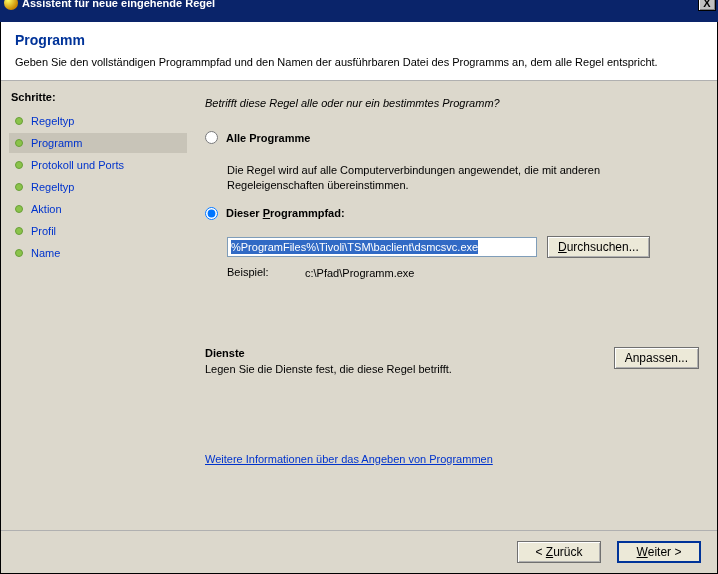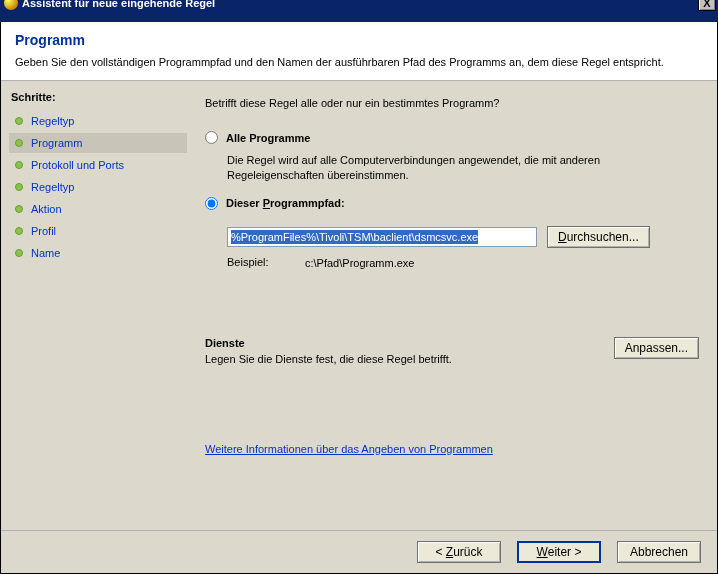--- a/index.html
+++ b/index.html
@@ -95,28 +95,28 @@
 }
 .steps-list li span.lbl { color: #0033cc; text-align: center; }
 .content {
   flex: 1;
   background: #dcd8cc;
   padding: 16px 18px 0 18px;
   position: relative;
   display: flex;
   flex-direction: column;
 }
-.q { margin-bottom: 22px; }
+.q { margin-bottom: 22px; font-style: italic; }
 .option-block { margin-bottom: 14px; }
 .option-line { display: flex; align-items: center; }
 .option-line input[type=radio] { margin-right: 8px; }
 .option-line .bold { font-weight: bold; }
 .option-desc {
   margin-left: 22px;
-  margin-top: 9px;
+  margin-top: 19px;
   line-height: 1.35;
   max-width: 420px;
 }
 .path-row {
   margin-left: 22px;
   margin-top: 16px;
   display: flex;
   align-items: center;
   gap: 10px;
 }
@@ -187,21 +187,21 @@
 
 <div class="titlebar">
   <div class="tb-icon"></div>
   <div class="title">Assistent für neue eingehende Regel</div>
   <div class="close">X</div>
 </div>
 
 <div class="window-body">
   <div class="header">
     <h1>Programm</h1>
-    <div class="subtitle">Geben Sie den vollständigen Programmpfad und den Namen der ausführbaren Pfad des Programms an, dem diese Regel entspricht.</div>
+    <div class="subtitle">Geben Sie den vollständigen Programmpfad und den Namen der ausführbaren Datei des Programms an, dem alle Regel entspricht.</div>
   </div>
 
   <div class="main">
     <div class="sidebar">
       <div class="steps-label">Schritte:</div>
       <ul class="steps-list" id="steps-list">
           <li>
             <span class="bullet"></span>
             <span class="lbl">Regeltyp</span>
           </li>
@@ -272,15 +272,14 @@
 
       <div class="linkwrap">
         <a class="link">Weitere Informationen über das Angeben von Programmen</a>
       </div>
     </div>
   </div>
 
   <div class="footer">
     <button class="btn"><span>&lt; </span><span class="u">Z</span><span>urück</span></button>
     <button class="btn default"><span></span><span class="u">W</span><span>eiter &gt;</span></button>
-    <button class="btn">Abbrechen</button>
   </div>
 </div>
 
 </body></html>

